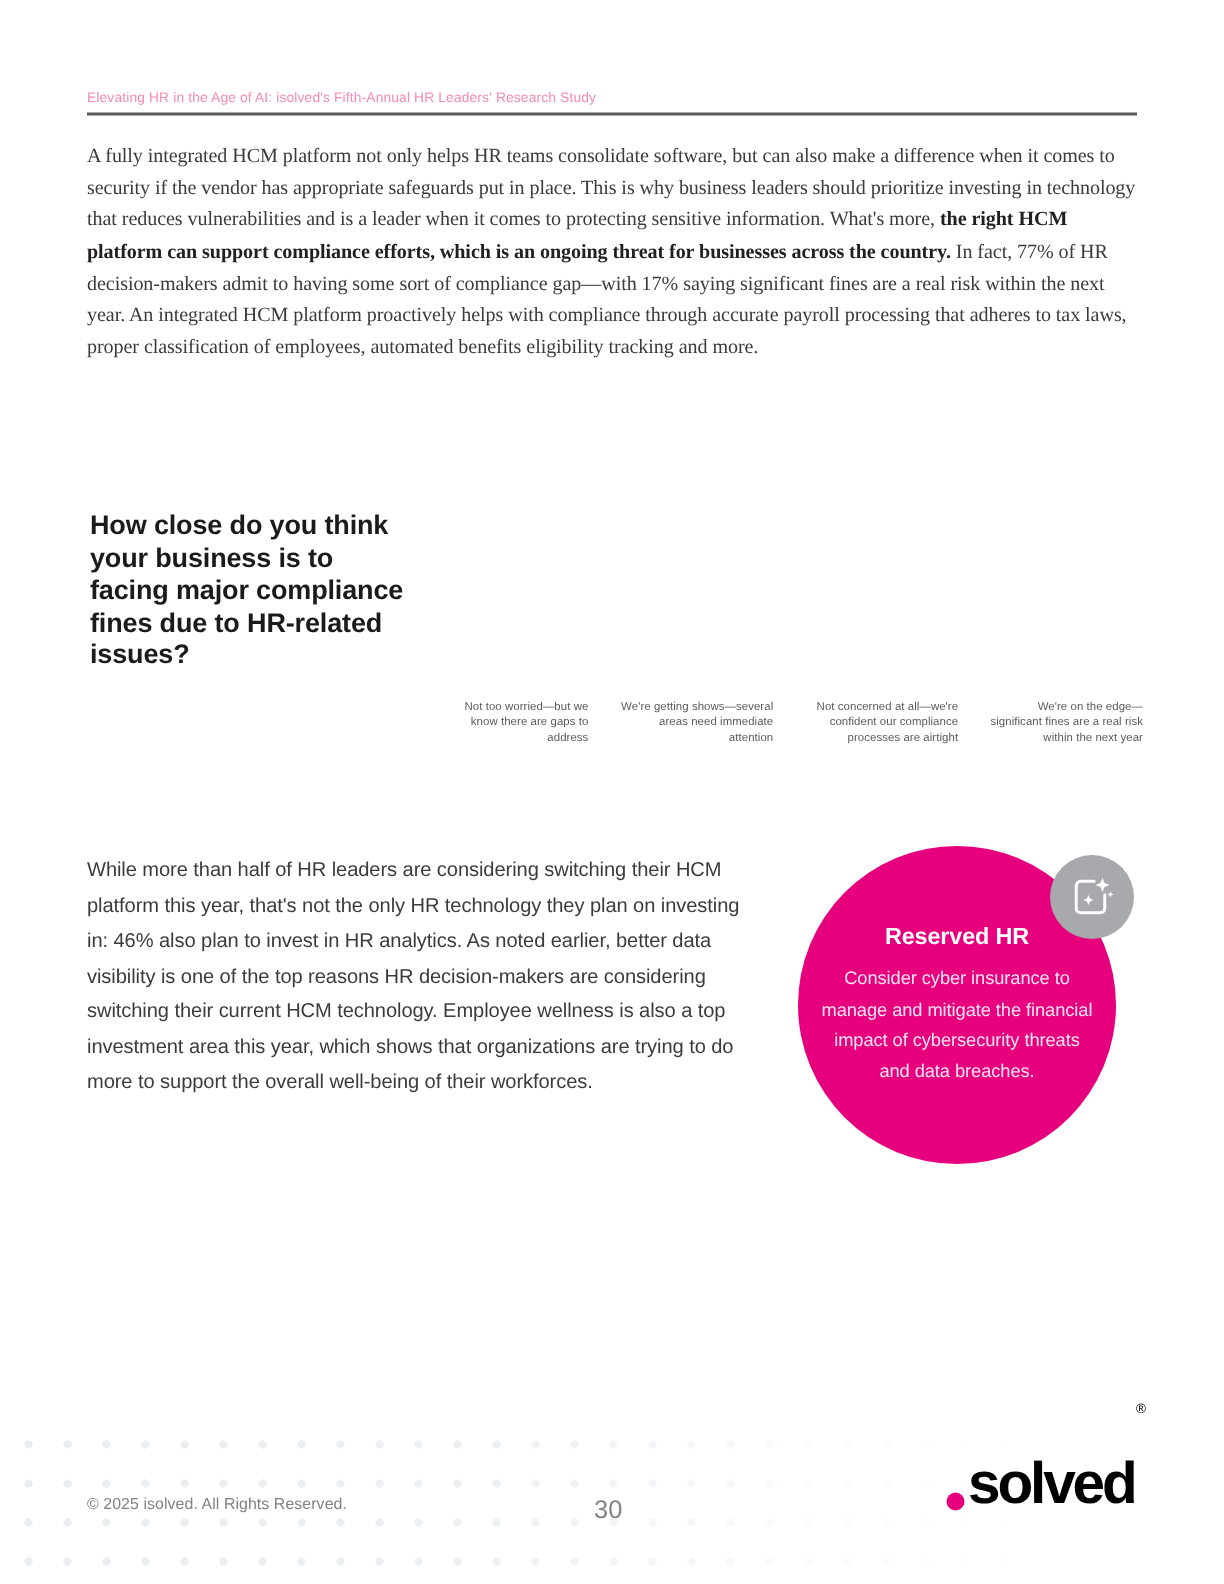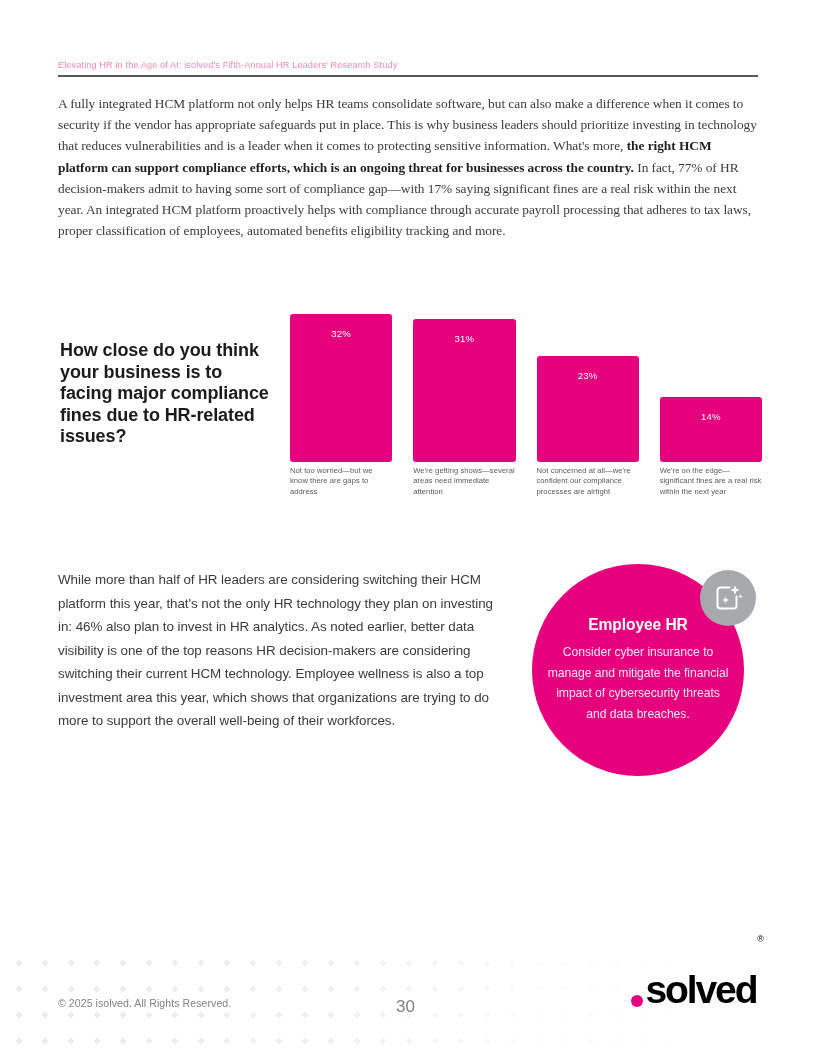--- a/index.html
+++ b/index.html
@@ -139,21 +139,21 @@
   .bar-labels {
     position: absolute;
     left: 0;
     top: 166px;
     width: 472px;
     display: flex;
     gap: 21px;
   }
   .bar-label {
     flex: 1 1 0;
-    text-align: left;
+    text-align: right;
     font-size: 7.6px;
     line-height: 10.4px;
     color: #58595B;
     letter-spacing: 0.05px;
   }
 
   
   .body-bottom {
     position: absolute;
     left: 58px;
@@ -276,57 +276,35 @@
   </div>
 
   <div class="body-top"><span>A fully integrated HCM platform not only helps HR teams consolidate software, but can also make a difference when it comes to security if the vendor has appropriate safeguards put in place. This is why business leaders should prioritize investing in technology that reduces vulnerabilities and is a leader when it comes to protecting sensitive information. What's more, </span><b>the right HCM platform can support compliance efforts, which is an ongoing threat for businesses across the country.</b><span> In fact, 77% of HR decision-makers admit to having some sort of compliance gap—with 17% saying significant fines are a real risk within the next year. An integrated HCM platform proactively helps with compliance through accurate payroll processing that adheres to tax laws, proper classification of employees, automated benefits eligibility tracking and more.</span></div>
 
   <div class="chart-block">
 
     <div class="chart-question">How close do you think your business is to facing major compliance fines due to HR-related issues?</div>
 
     <div class="chart-area">
 
-      <div class="bars">
-        <div class="bar-col">
-          <div class="bar" style="height: 91.4286%; background: rgb(230, 0, 126);">
-            <span class="bar-value">32%</span>
-          </div>
-        </div>
-        <div class="bar-col">
-          <div class="bar" style="height: 88.5714%; background: rgb(230, 0, 126);">
-            <span class="bar-value">31%</span>
-          </div>
-        </div>
-        <div class="bar-col">
-          <div class="bar" style="height: 65.7143%; background: rgb(230, 0, 126);">
-            <span class="bar-value">23%</span>
-          </div>
-        </div>
-        <div class="bar-col">
-          <div class="bar" style="height: 40%; background: rgb(230, 0, 126);">
-            <span class="bar-value">14%</span>
-          </div>
-        </div>
-      </div>
 
       <div class="bar-labels">
         <div class="bar-label">Not too worried—but we know there are gaps to address</div>
         <div class="bar-label">We're getting shows—several areas need immediate attention</div>
         <div class="bar-label">Not concerned at all—we're confident our compliance processes are airtight</div>
         <div class="bar-label">We're on the edge—significant fines are a real risk within the next year</div>
       </div>
 
     </div>
   </div>
 
   <div class="body-bottom">While more than half of HR leaders are considering switching their HCM platform this year, that's not the only HR technology they plan on investing in: 46% also plan to invest in HR analytics. As noted earlier, better data visibility is one of the top reasons HR decision-makers are considering switching their current HCM technology. Employee wellness is also a top investment area this year, which shows that organizations are trying to do more to support the overall well-being of their workforces.</div>
 
   <div class="callout">
-    <div class="callout-title">Employee HR</div>
+    <div class="callout-title">Reserved HR</div>
     <div class="callout-text">Consider cyber insurance to manage and mitigate the financial impact of cybersecurity threats and data breaches.</div>
     <div class="callout-badge">
       <svg width="34" height="34" viewBox="0 0 34 34" fill="none" aria-hidden="true">
         <path d="M6.5 9.5a3 3 0 0 1 3-3h9" stroke="#ffffff" stroke-width="2" stroke-linecap="round"></path>
         <path d="M6.5 9.5v15a3 3 0 0 0 3 3h13a3 3 0 0 0 3-3v-9" stroke="#ffffff" stroke-width="2" stroke-linecap="round"></path>
         <path d="M24 4.2l1.35 3.45L28.8 9l-3.45 1.35L24 13.8l-1.35-3.45L19.2 9l3.45-1.35L24 4.2z" fill="#ffffff"></path>
         <path d="M14.6 15.6l.95 2.45 2.45.95-2.45.95-.95 2.45-.95-2.45-2.45-.95 2.45-.95.95-2.45z" fill="#ffffff"></path>
         <path d="M29.3 13.2l.6 1.5 1.5.6-1.5.6-.6 1.5-.6-1.5-1.5-.6 1.5-.6.6-1.5z" fill="#ffffff"></path>
       </svg>
     </div>

